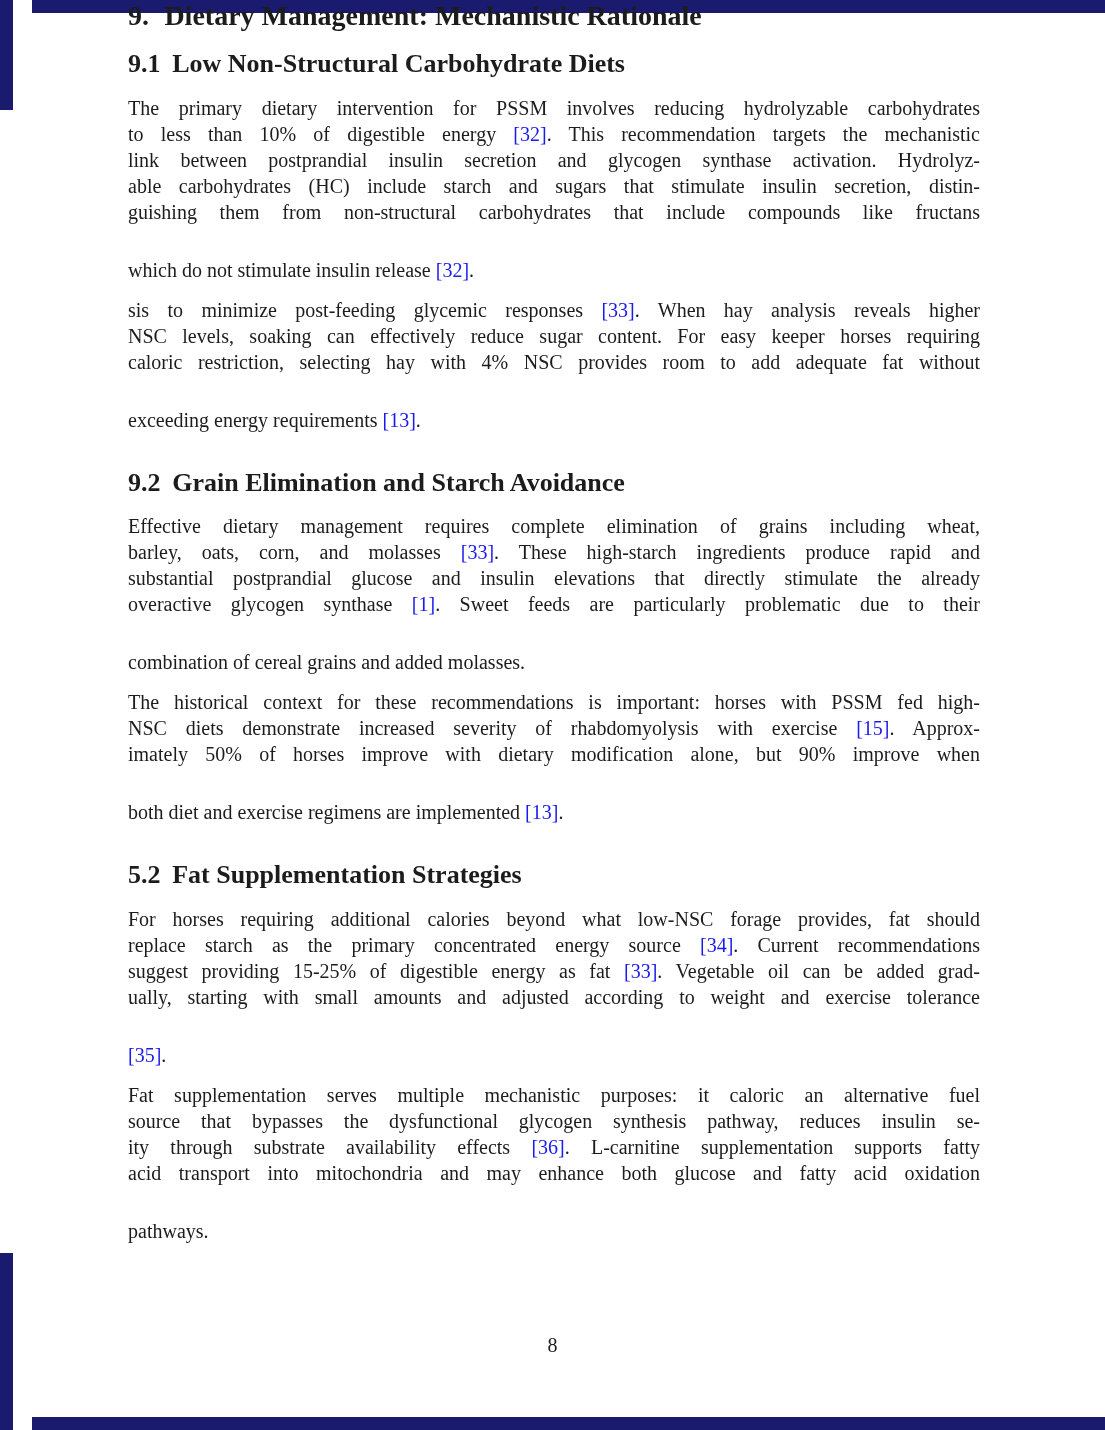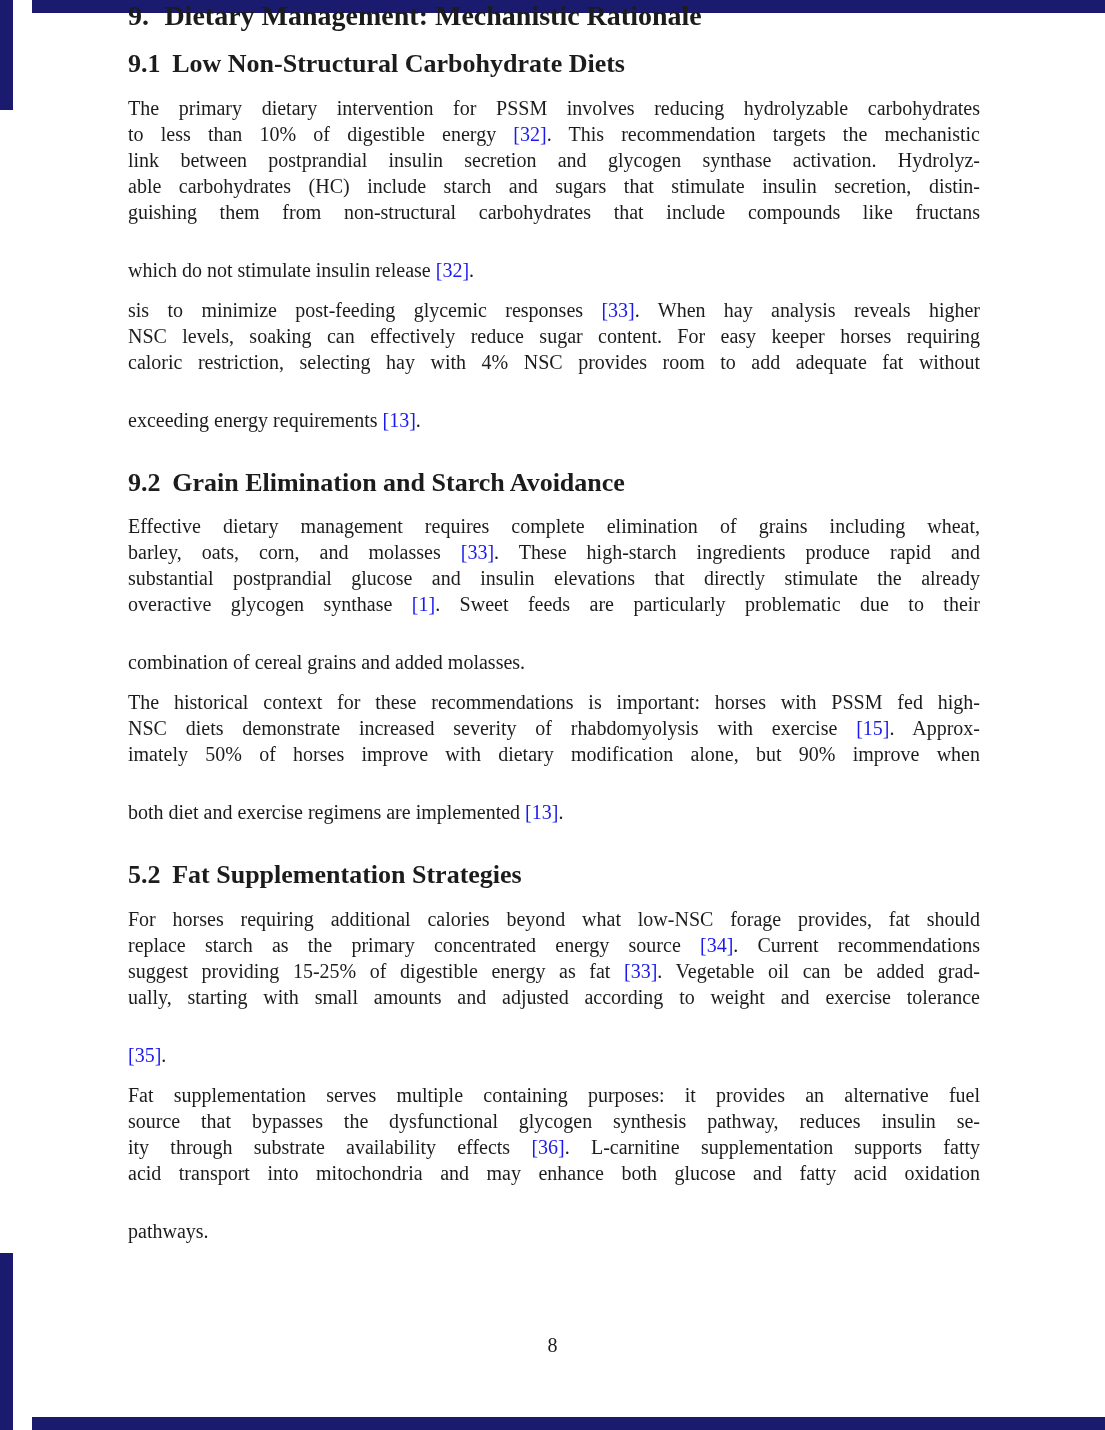--- a/index.html
+++ b/index.html
@@ -91,21 +91,21 @@
       </div>
       <h2><span class="num">5.2</span><span>Fat Supplementation Strategies</span></h2>
       <div class="para">
         <div class="line">For horses requiring additional calories beyond what low-NSC forage provides, fat should</div>
         <div class="line">replace starch as the primary concentrated energy source <span class="cite">[34]</span>. Current recommendations</div>
         <div class="line">suggest providing 15-25% of digestible energy as fat <span class="cite">[33]</span>. Vegetable oil can be added grad-</div>
         <div class="line">ually, starting with small amounts and adjusted according to weight and exercise tolerance</div>
         <div class="line"><span class="cite">[35]</span>.</div>
       </div>
       <div class="para">
-        <div class="line">Fat supplementation serves multiple containing purposes: it provides an alternative fuel</div>
+        <div class="line">Fat supplementation serves multiple mechanistic purposes: it caloric an alternative fuel</div>
         <div class="line">source that bypasses the dysfunctional glycogen synthesis pathway, reduces insulin se-</div>
         <div class="line">ity through substrate availability effects <span class="cite">[36]</span>. L-carnitine supplementation supports fatty</div>
         <div class="line">acid transport into mitochondria and may enhance both glucose and fatty acid oxidation</div>
         <div class="line">pathways.</div>
       </div>
     </div>
 </main>
 
 <div class="pageno">8</div>
 

